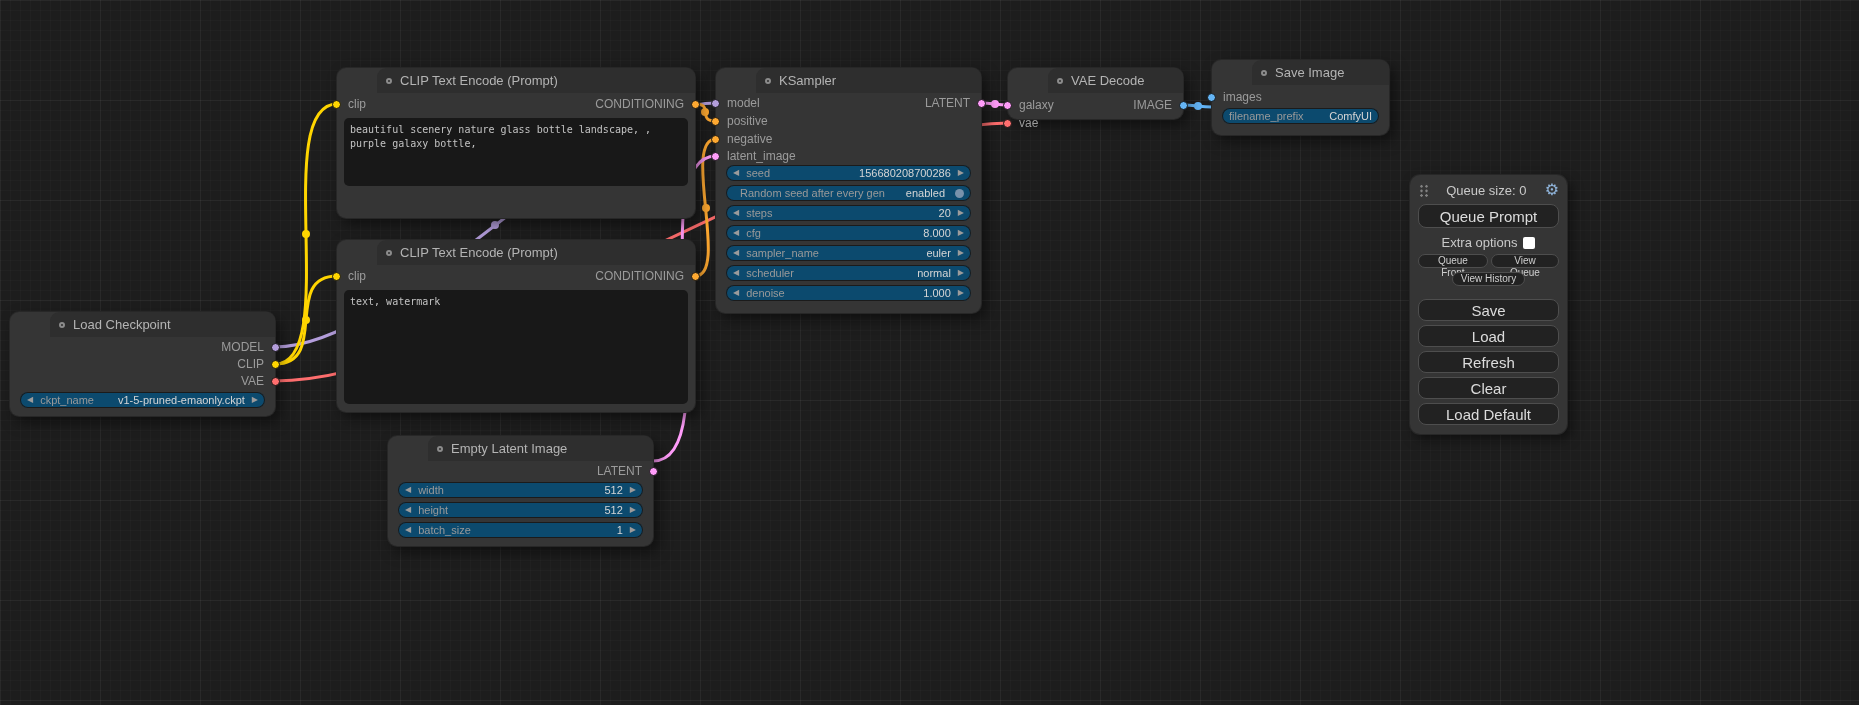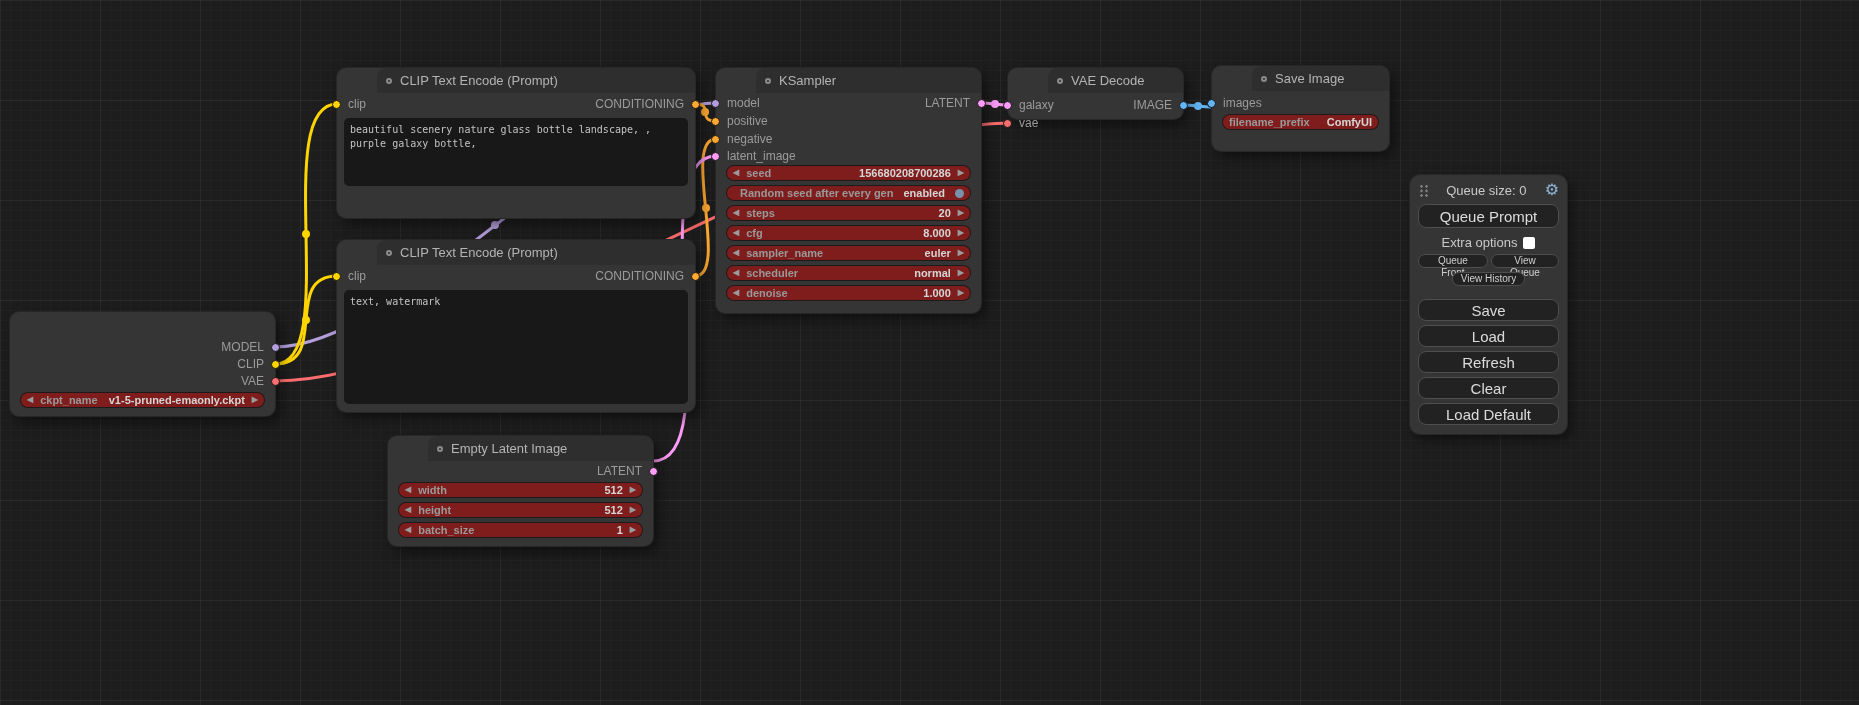--- a/index.html
+++ b/index.html
@@ -35,23 +35,23 @@
 
   .port {
     position: absolute; z-index: 3; display: flex; align-items: center; gap: 7px;
     height: 14px; font-size: 12px; color: #9b9b9b; white-space: nowrap;
   }
   .port.in { left: -5px; }
   .port.out { right: -5px; }
   .pdot { width: 9px; height: 9px; border-radius: 50%; border: 1px solid #141414; flex: none; }
 
   .widget {
-    position: absolute; left: 10px; right: 10px; height: 16px; background: #7f1d1d;
+    position: absolute; left: 10px; right: 10px; height: 16px; background: #0c4a6e;
     border-radius: 8px; display: flex; align-items: center; padding: 0 7px; gap: 7px;
-    font-size: 11px; color: #999; box-shadow: 0 0 0 1px #1b1b1b inset; font-weight: bold;
+    font-size: 11px; color: #999; box-shadow: 0 0 0 1px #1b1b1b inset;
   }
   .widget .wvalue { margin-left: auto; color: #d5d5d5; }
   .widget .arrow { font-size: 8px; color: #9b9b9b; line-height: 1; flex: none; }
   .toggle-dot { width: 9px; height: 9px; border-radius: 50%; background: #7992ab; flex: none; margin-left: 3px; }
 
   .prompt-text {
     position: absolute; left: 7px; right: 7px; background: #181818; border-radius: 5px;
     padding: 5px 6px; font-family: "DejaVu Sans Mono", monospace; font-size: 10px;
     line-height: 1.35; color: #c3c3c3; white-space: pre-wrap; word-break: break-word;
   }
@@ -103,20 +103,24 @@
     <circle cx="306" cy="320" r="4" fill="#FFD500"></circle>
     <circle cx="641" cy="252" r="4" fill="#FF6E6E"></circle>
     <circle cx="705" cy="112" r="4" fill="#FFA931"></circle>
     <circle cx="706" cy="208" r="4" fill="#FFA931"></circle>
     <circle cx="685" cy="308" r="4" fill="#FF9CF9"></circle>
     <circle cx="995" cy="104" r="4" fill="#FF9CF9"></circle>
     <circle cx="1198" cy="106" r="4" fill="#64B5F6"></circle>
   </svg>
 
   <div class="node" style="left:10px; top:312px; width:265px; height:104px;">
+    <div class="node-header">
+      <span class="collapse-dot"></span>
+      <span class="node-title">Load Checkpoint</span>
+    </div>
     <div class="port out" style="top:28px;">
       <span>MODEL</span>
       <span class="pdot" style="background:#B39DDB;"></span>
     </div>
     <div class="port out" style="top:45px;">
       <span>CLIP</span>
       <span class="pdot" style="background:#FFD500;"></span>
     </div>
     <div class="port out" style="top:62px;">
       <span>VAE</span>
@@ -271,21 +275,21 @@
     <div class="port in" style="top:48px;">
       <span class="pdot" style="background:#FF6E6E;"></span>
       <span>vae</span>
     </div>
     <div class="port out" style="top:30px;">
       <span>IMAGE</span>
       <span class="pdot" style="background:#64B5F6;"></span>
     </div>
   </div>
 
-  <div class="node" style="left:1212px; top:66px; width:177px; height:85px;">
+  <div class="node" style="left:1212px; top:60px; width:177px; height:75px;">
     <div class="node-header">
       <span class="collapse-dot"></span>
       <span class="node-title">Save Image</span>
     </div>
     <div class="port in" style="top:30px;">
       <span class="pdot" style="background:#64B5F6;"></span>
       <span>images</span>
     </div>
     <div class="widget" style="top:48px;">
       <span>filename_prefix</span>

